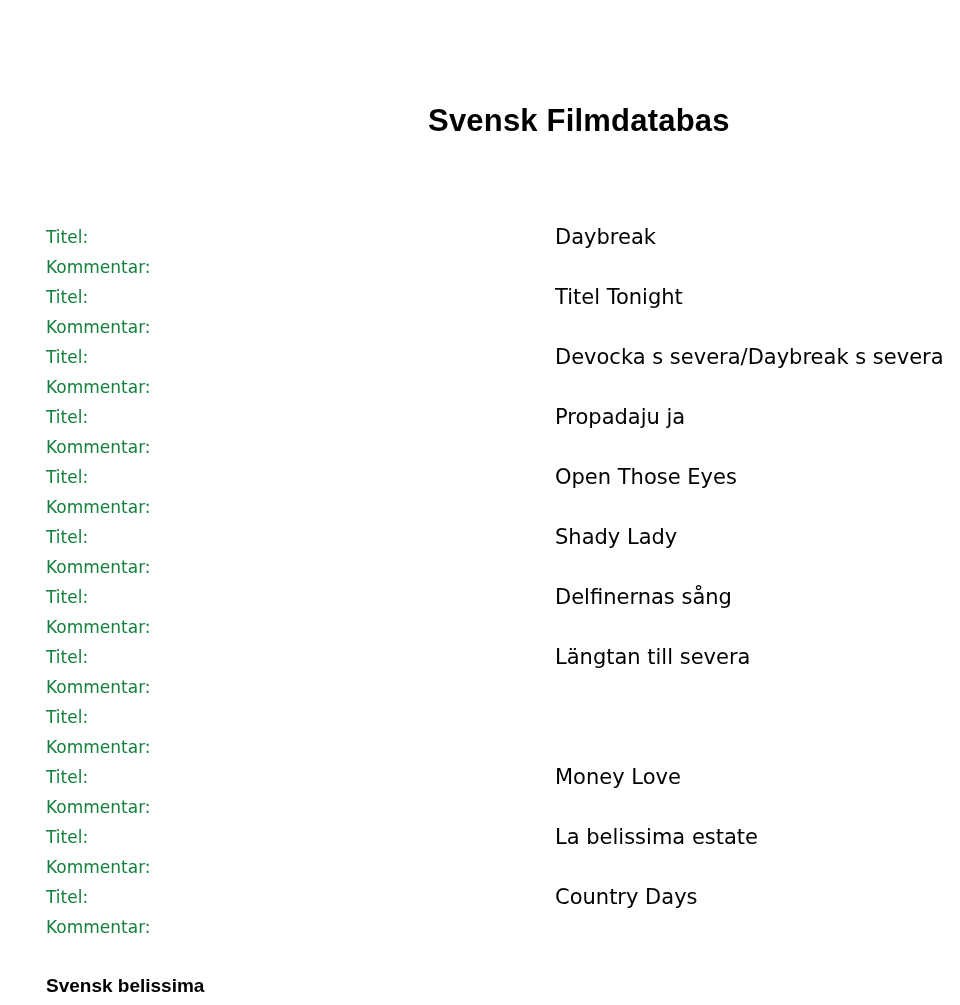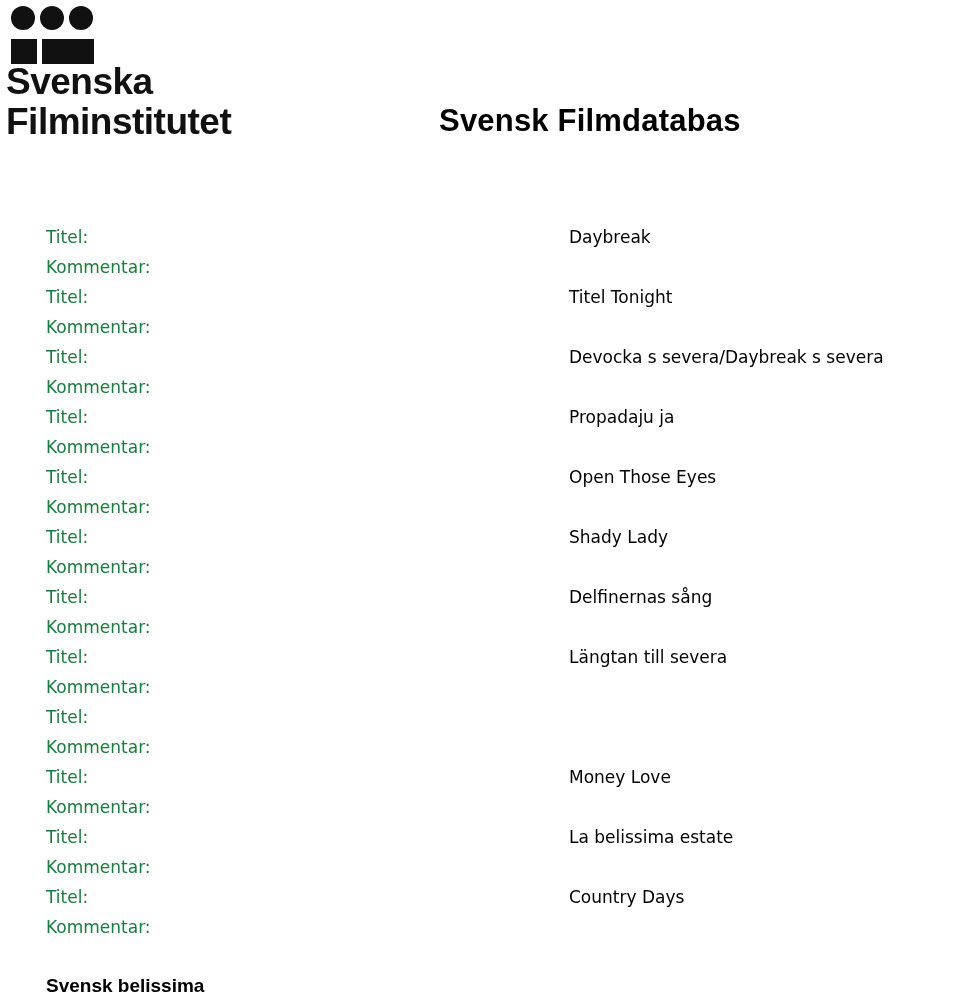--- a/index.html
+++ b/index.html
@@ -75,21 +75,20 @@
     position: absolute;
     left: 428px;
     top: 103px;
     font-family: "Liberation Sans", "DejaVu Sans", sans-serif;
     font-weight: bold;
     font-size: 31px;
     line-height: 36px;
     letter-spacing: 0.2px;
     color: #000000;
     white-space: nowrap;
-    margin-left: 11px;
   }
 
   
   .record-list {
     position: absolute;
     left: 0;
     top: 222px;
     width: 960px;
   }
   .record-row {
@@ -103,154 +102,140 @@
     top: 0;
     font-size: 17px;
     line-height: 30px;
     white-space: nowrap;
     color: #15803d;
   }
   .row-value {
     position: absolute;
     left: 555px;
     top: 0;
-    font-size: 17px;
+    font-size: 21px;
     line-height: 30px;
     white-space: nowrap;
     color: #000000;
-    margin-left: 14px;
   }
 
   
   .footer {
     position: absolute;
     left: 46px;
     top: 974px;
     font-family: "Liberation Sans", "DejaVu Sans", sans-serif;
     font-weight: bold;
     font-size: 19px;
     line-height: 24px;
     color: #000000;
     white-space: nowrap;
   }
 </style>
 </head>
 <body>
 
 <div class="header">
 
-  <div class="logo">
-    <div class="logo-mark">
-      <span class="logo-dot d1"></span>
-      <span class="logo-dot d2"></span>
-      <span class="logo-dot d3"></span>
-      <span class="logo-block b1"></span>
-      <span class="logo-block b2"></span>
-    </div>
-    <div class="logo-word">
-      <span class="w1">Svenska</span>
-      <span class="w2">Filminstitutet</span>
+
+  <div class="page-title">Svensk Filmdatabas</div>
+
+</div>
+
+<div class="record-list">
+    <div class="record-row">
+      <span class="row-label">Titel:</span>
+      <span class="row-value">Daybreak</span>
+    </div>
+    <div class="record-row">
+      <span class="row-label">Kommentar:</span>
+      <span class="row-value"></span>
+    </div>
+    <div class="record-row">
+      <span class="row-label">Titel:</span>
+      <span class="row-value">Titel Tonight</span>
+    </div>
+    <div class="record-row">
+      <span class="row-label">Kommentar:</span>
+      <span class="row-value"></span>
+    </div>
+    <div class="record-row">
+      <span class="row-label">Titel:</span>
+      <span class="row-value">Devocka s severa/Daybreak s severa</span>
+    </div>
+    <div class="record-row">
+      <span class="row-label">Kommentar:</span>
+      <span class="row-value"></span>
+    </div>
+    <div class="record-row">
+      <span class="row-label">Titel:</span>
+      <span class="row-value">Propadaju ja</span>
+    </div>
+    <div class="record-row">
+      <span class="row-label">Kommentar:</span>
+      <span class="row-value"></span>
+    </div>
+    <div class="record-row">
+      <span class="row-label">Titel:</span>
+      <span class="row-value">Open Those Eyes</span>
+    </div>
+    <div class="record-row">
+      <span class="row-label">Kommentar:</span>
+      <span class="row-value"></span>
+    </div>
+    <div class="record-row">
+      <span class="row-label">Titel:</span>
+      <span class="row-value">Shady Lady</span>
+    </div>
+    <div class="record-row">
+      <span class="row-label">Kommentar:</span>
+      <span class="row-value"></span>
+    </div>
+    <div class="record-row">
+      <span class="row-label">Titel:</span>
+      <span class="row-value">Delfinernas sång</span>
+    </div>
+    <div class="record-row">
+      <span class="row-label">Kommentar:</span>
+      <span class="row-value"></span>
+    </div>
+    <div class="record-row">
+      <span class="row-label">Titel:</span>
+      <span class="row-value">Längtan till severa</span>
+    </div>
+    <div class="record-row">
+      <span class="row-label">Kommentar:</span>
+      <span class="row-value"></span>
+    </div>
+    <div class="record-row">
+      <span class="row-label">Titel:</span>
+    </div>
+    <div class="record-row">
+      <span class="row-label">Kommentar:</span>
+      <span class="row-value"></span>
+    </div>
+    <div class="record-row">
+      <span class="row-label">Titel:</span>
+      <span class="row-value">Money Love</span>
+    </div>
+    <div class="record-row">
+      <span class="row-label">Kommentar:</span>
+      <span class="row-value"></span>
+    </div>
+    <div class="record-row">
+      <span class="row-label">Titel:</span>
+      <span class="row-value">La belissima estate</span>
+    </div>
+    <div class="record-row">
+      <span class="row-label">Kommentar:</span>
+      <span class="row-value"></span>
+    </div>
+    <div class="record-row">
+      <span class="row-label">Titel:</span>
+      <span class="row-value">Country Days</span>
+    </div>
+    <div class="record-row">
+      <span class="row-label">Kommentar:</span>
+      <span class="row-value"></span>
     </div>
   </div>
 
-  <div class="page-title">Svensk Filmdatabas</div>
-
-</div>
-
-<div class="record-list">
-    <div class="record-row">
-      <span class="row-label">Titel:</span>
-      <span class="row-value">Daybreak</span>
-    </div>
-    <div class="record-row">
-      <span class="row-label">Kommentar:</span>
-      <span class="row-value"></span>
-    </div>
-    <div class="record-row">
-      <span class="row-label">Titel:</span>
-      <span class="row-value">Titel Tonight</span>
-    </div>
-    <div class="record-row">
-      <span class="row-label">Kommentar:</span>
-      <span class="row-value"></span>
-    </div>
-    <div class="record-row">
-      <span class="row-label">Titel:</span>
-      <span class="row-value">Devocka s severa/Daybreak s severa</span>
-    </div>
-    <div class="record-row">
-      <span class="row-label">Kommentar:</span>
-      <span class="row-value"></span>
-    </div>
-    <div class="record-row">
-      <span class="row-label">Titel:</span>
-      <span class="row-value">Propadaju ja</span>
-    </div>
-    <div class="record-row">
-      <span class="row-label">Kommentar:</span>
-      <span class="row-value"></span>
-    </div>
-    <div class="record-row">
-      <span class="row-label">Titel:</span>
-      <span class="row-value">Open Those Eyes</span>
-    </div>
-    <div class="record-row">
-      <span class="row-label">Kommentar:</span>
-      <span class="row-value"></span>
-    </div>
-    <div class="record-row">
-      <span class="row-label">Titel:</span>
-      <span class="row-value">Shady Lady</span>
-    </div>
-    <div class="record-row">
-      <span class="row-label">Kommentar:</span>
-      <span class="row-value"></span>
-    </div>
-    <div class="record-row">
-      <span class="row-label">Titel:</span>
-      <span class="row-value">Delfinernas sång</span>
-    </div>
-    <div class="record-row">
-      <span class="row-label">Kommentar:</span>
-      <span class="row-value"></span>
-    </div>
-    <div class="record-row">
-      <span class="row-label">Titel:</span>
-      <span class="row-value">Längtan till severa</span>
-    </div>
-    <div class="record-row">
-      <span class="row-label">Kommentar:</span>
-      <span class="row-value"></span>
-    </div>
-    <div class="record-row">
-      <span class="row-label">Titel:</span>
-    </div>
-    <div class="record-row">
-      <span class="row-label">Kommentar:</span>
-      <span class="row-value"></span>
-    </div>
-    <div class="record-row">
-      <span class="row-label">Titel:</span>
-      <span class="row-value">Money Love</span>
-    </div>
-    <div class="record-row">
-      <span class="row-label">Kommentar:</span>
-      <span class="row-value"></span>
-    </div>
-    <div class="record-row">
-      <span class="row-label">Titel:</span>
-      <span class="row-value">La belissima estate</span>
-    </div>
-    <div class="record-row">
-      <span class="row-label">Kommentar:</span>
-      <span class="row-value"></span>
-    </div>
-    <div class="record-row">
-      <span class="row-label">Titel:</span>
-      <span class="row-value">Country Days</span>
-    </div>
-    <div class="record-row">
-      <span class="row-label">Kommentar:</span>
-      <span class="row-value"></span>
-    </div>
-  </div>
-
 <div class="footer">Svensk belissima</div>
 
 </body></html>

